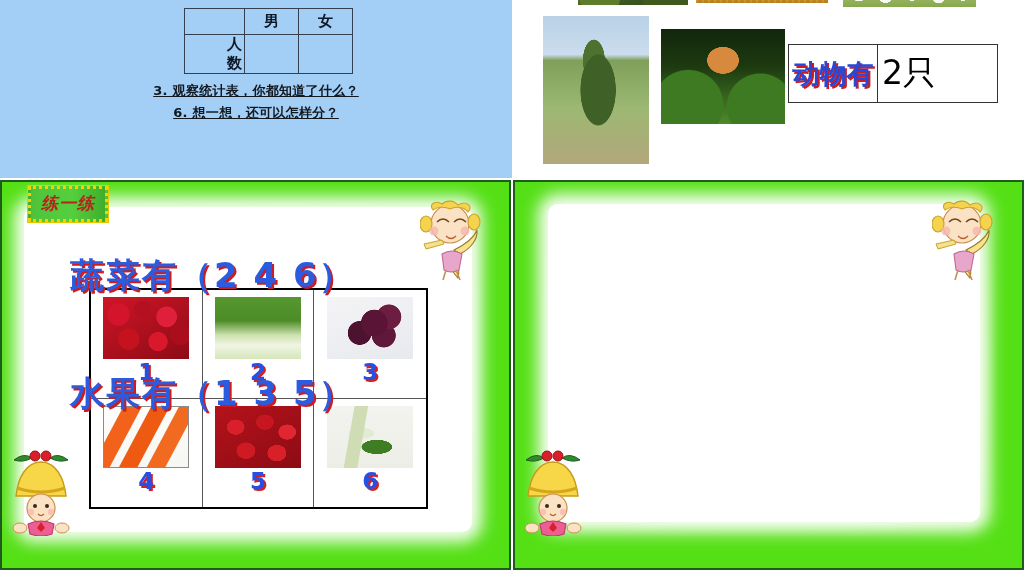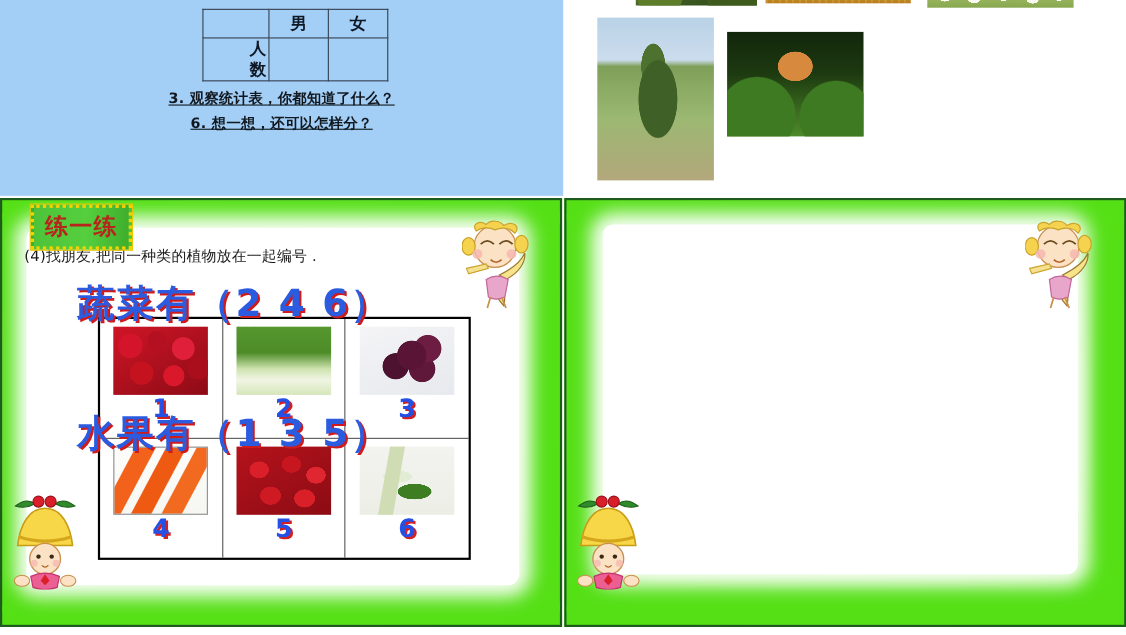--- a/index.html
+++ b/index.html
@@ -146,24 +146,25 @@
   #card-bl { left: 22px; top: 25px; width: 448px; height: 325px; }
   #card-br { left: 33px; top: 22px; width: 432px; height: 318px; }
 
   
   #practice-badge {
     position: absolute; left: 28px; top: 186px;
     padding: 3px 10px 4px 10px;
     background: linear-gradient(90deg, #4ec33a 0%, #55cf3e 55%, #3fae2c 100%);
     border: 3px dotted #f5d300;
     outline: 1px solid #e8c800;
-    font-size: 21px; font-weight: bold; color: #b8231c;
+    font-size: 17px; font-weight: bold; color: #b8231c;
     letter-spacing: 1px;
     font-family: "DejaVu Sans", "Liberation Sans", sans-serif;
     z-index: 6;
+    font-style: italic;
   }
 
   #bl-instruction {
     position: absolute; left: 22px; top: 224px;
     font-size: 13.5px; color: #1a1a1a;
     letter-spacing: 0.2px;
     z-index: 5;
     font-family: "DejaVu Sans", "Liberation Sans", sans-serif;
   }
 
@@ -294,32 +295,35 @@
 
   <div id="panel-tr">
     <div class="photo" id="ph-jungle"></div>
     <div class="photo" id="ph-wheat"></div>
     <div class="photo" id="ph-flowers"></div>
     <div class="photo" id="ph-tree"></div>
     <div class="photo" id="ph-tiger"></div>
 
     <table id="count-table">
       <tbody>
+          <tr>
+        <td class="name">动物有</td>
+        <td class="val">2只</td>
+      </tr>
     </tbody>
       </table>
   </div>
 
   <div class="green-panel" id="panel-bl">
     <div class="wavy-top"></div>
     <div class="wavy-bottom"></div>
     <div class="white-card" id="card-bl"></div>
   </div>
 
   <div id="practice-badge">练一练</div>
-  <div id="bl-instruction">(4)找朋友,把同一种类的植物放在一起编号 .</div>
 
   <div id="pic-grid">
     <div class="cell">
       <div class="thumb img-cherries"></div>
       <div class="cell-num">1</div>
     </div>
     <div class="cell">
       <div class="thumb img-bokchoy"></div>
       <div class="cell-num">2</div>
     </div>

